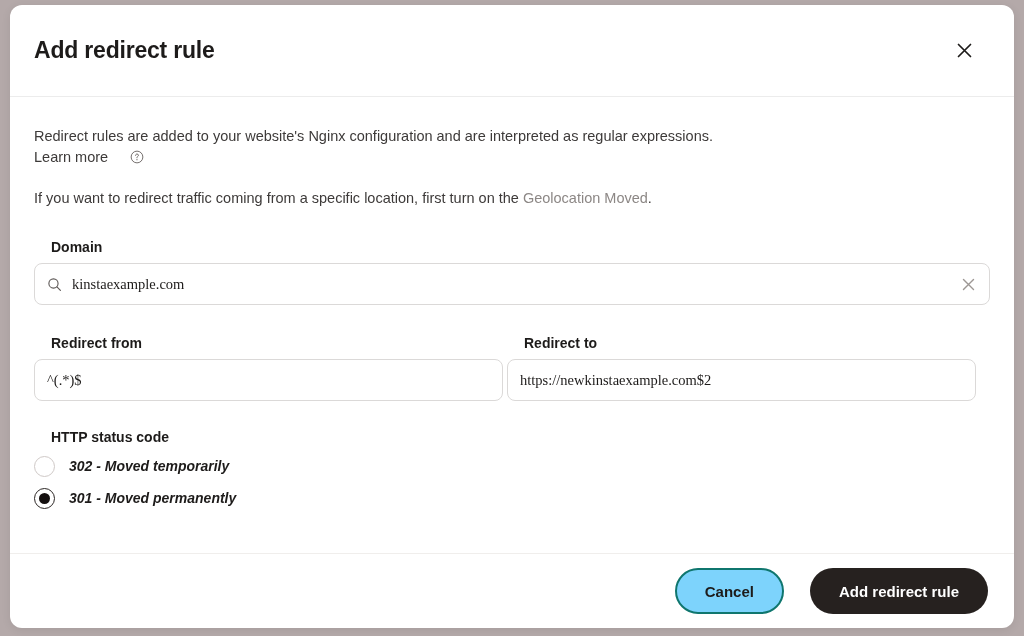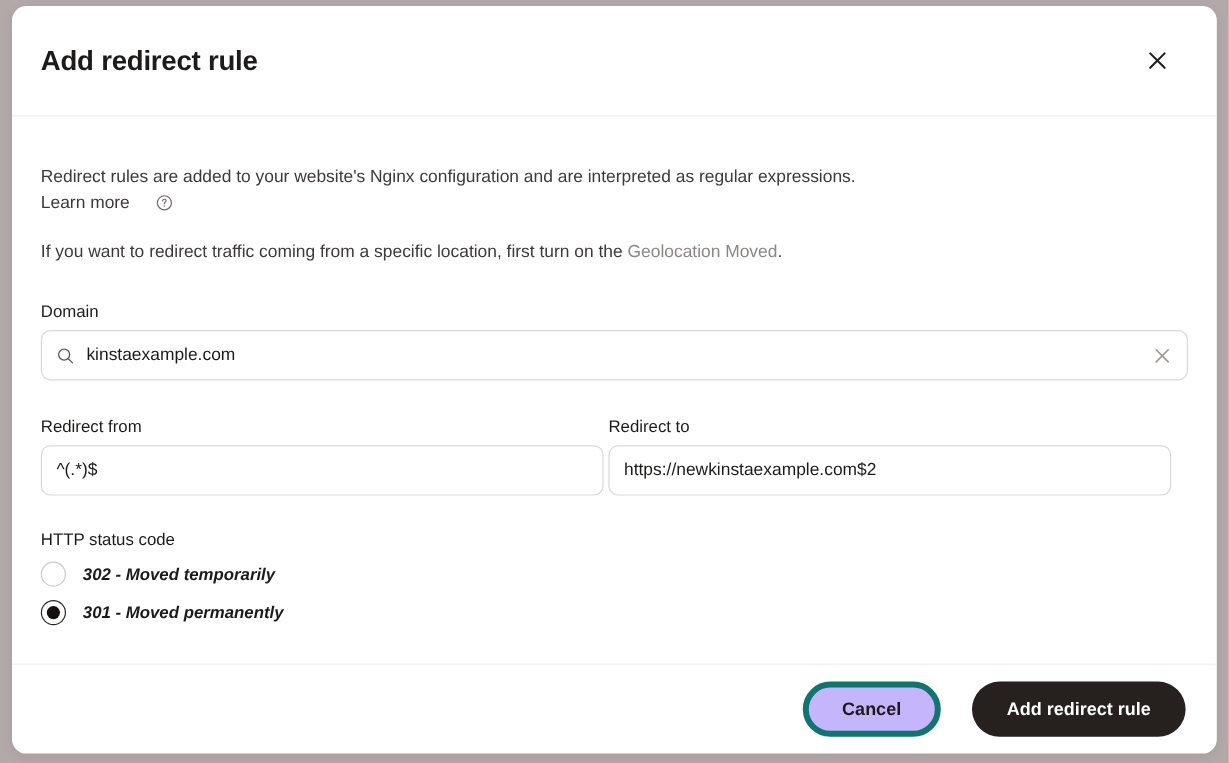--- a/index.html
+++ b/index.html
@@ -66,21 +66,20 @@
   .modal-body {
     flex: 1;
     padding: 28px 24px 0 24px;
     box-sizing: border-box;
   }
 
   .intro-line {
     font-size: 14.5px;
     color: #3d3a39;
     line-height: 23px;
-    margin-top: 12px;
   }
   .learn-more-row {
     display: inline-flex;
     align-items: center;
     gap: 22px;
     margin-top: 1px;
     cursor: pointer;
   }
   .learn-more-text {
     font-size: 14.5px;
@@ -99,23 +98,24 @@
     color: #3d3a39;
     line-height: 22px;
   }
   .geo-link {
     color: #8c8785;
     cursor: pointer;
   }
 
   .field-label {
     font-size: 14px;
-    font-weight: normal;
+    font-weight: bold;
     color: #1d1b1a;
     margin-bottom: 8px;
+    margin-left: 17px;
   }
 
   .domain-group { margin-top: 30px; }
 
   .input-shell {
     height: 42px;
     border: 1px solid #dbd9d8;
     border-radius: 8px;
     background: #fff;
     display: flex;
@@ -131,20 +131,21 @@
     margin-right: 10px;
     flex: 0 0 auto;
   }
   .search-icon svg { display: block; }
   .input-value {
     flex: 1;
     font-size: 14.5px;
     color: #1d1b1a;
     white-space: nowrap;
     overflow: hidden;
+    font-family: Liberation Serif, serif;
   }
   .clear-icon {
     display: flex;
     align-items: center;
     justify-content: center;
     color: #9d9794;
     width: 18px;
     height: 18px;
     cursor: pointer;
     flex: 0 0 auto;
@@ -215,23 +216,23 @@
     font-weight: bold;
     display: inline-flex;
     align-items: center;
     justify-content: center;
     cursor: pointer;
     box-sizing: border-box;
     border: none;
     font-family: "Liberation Sans", sans-serif;
   }
   .btn-secondary {
-    background: #c4b5fd;
-    color: #1d1b1a;
-    border: 5px solid #0f766e;
+    background: #7dd3fc;
+    color: #1d1b1a;
+    border: 2px solid #0f766e;
     padding: 0 28px;
   }
   .btn-primary {
     background: #26211f;
     color: #ffffff;
     padding: 0 29px;
   }
 </style>
 </head>
 <body>

